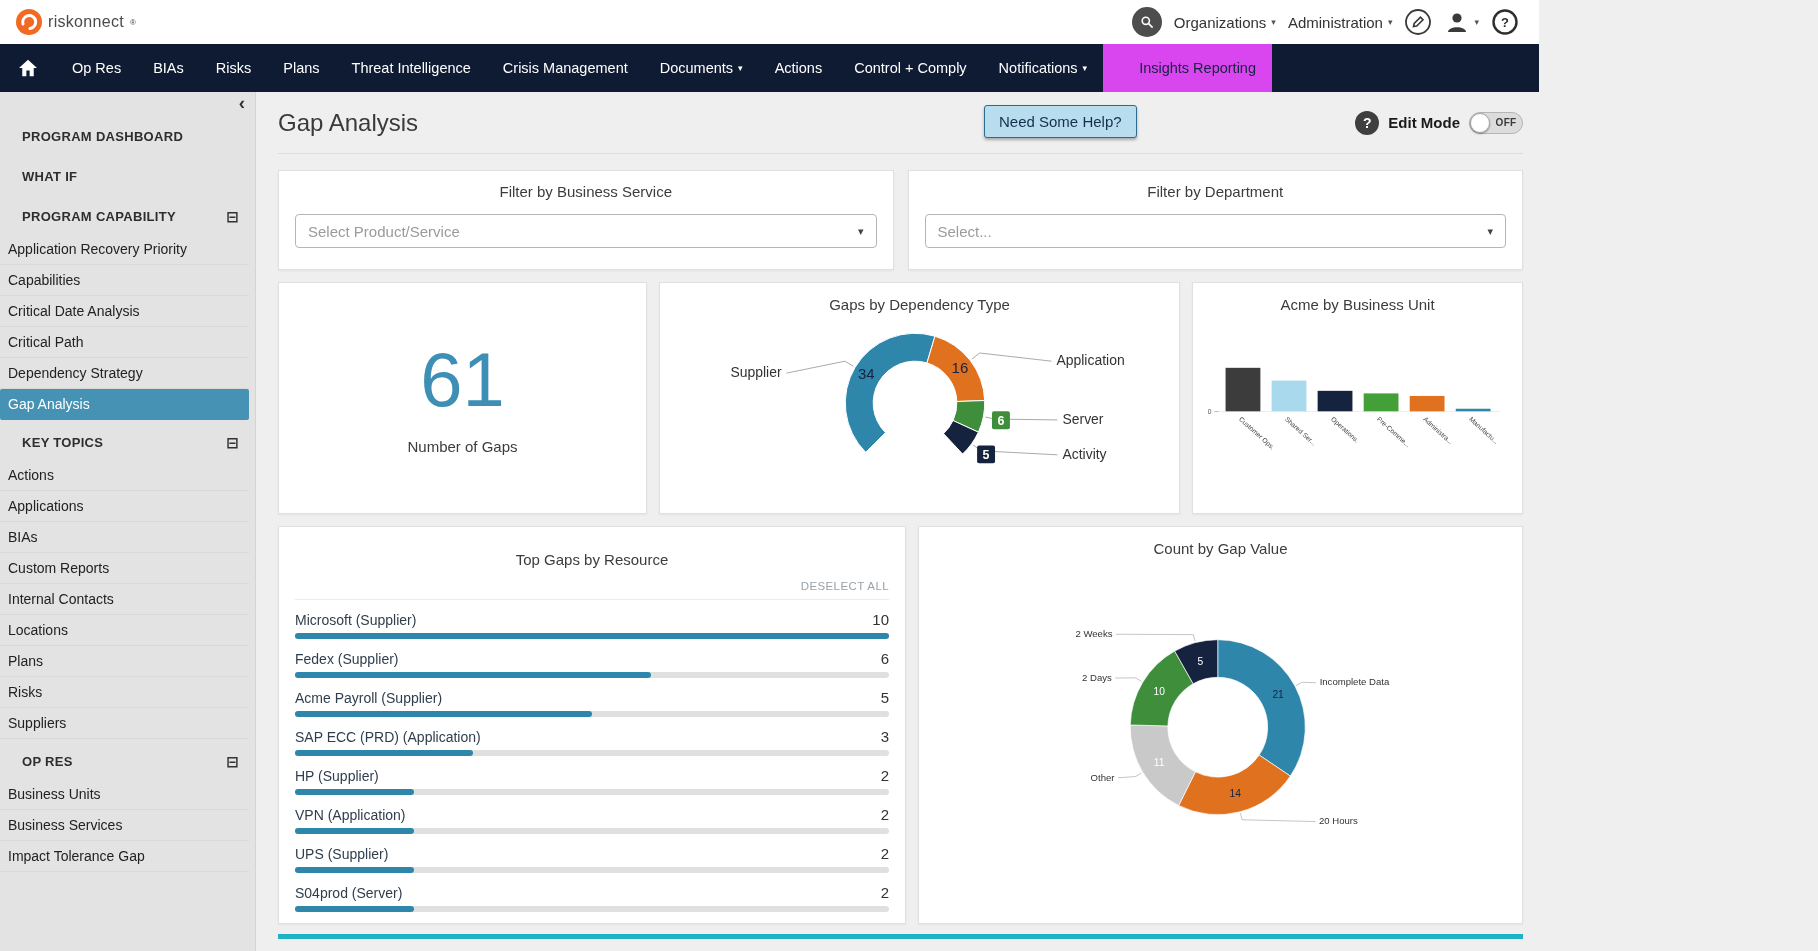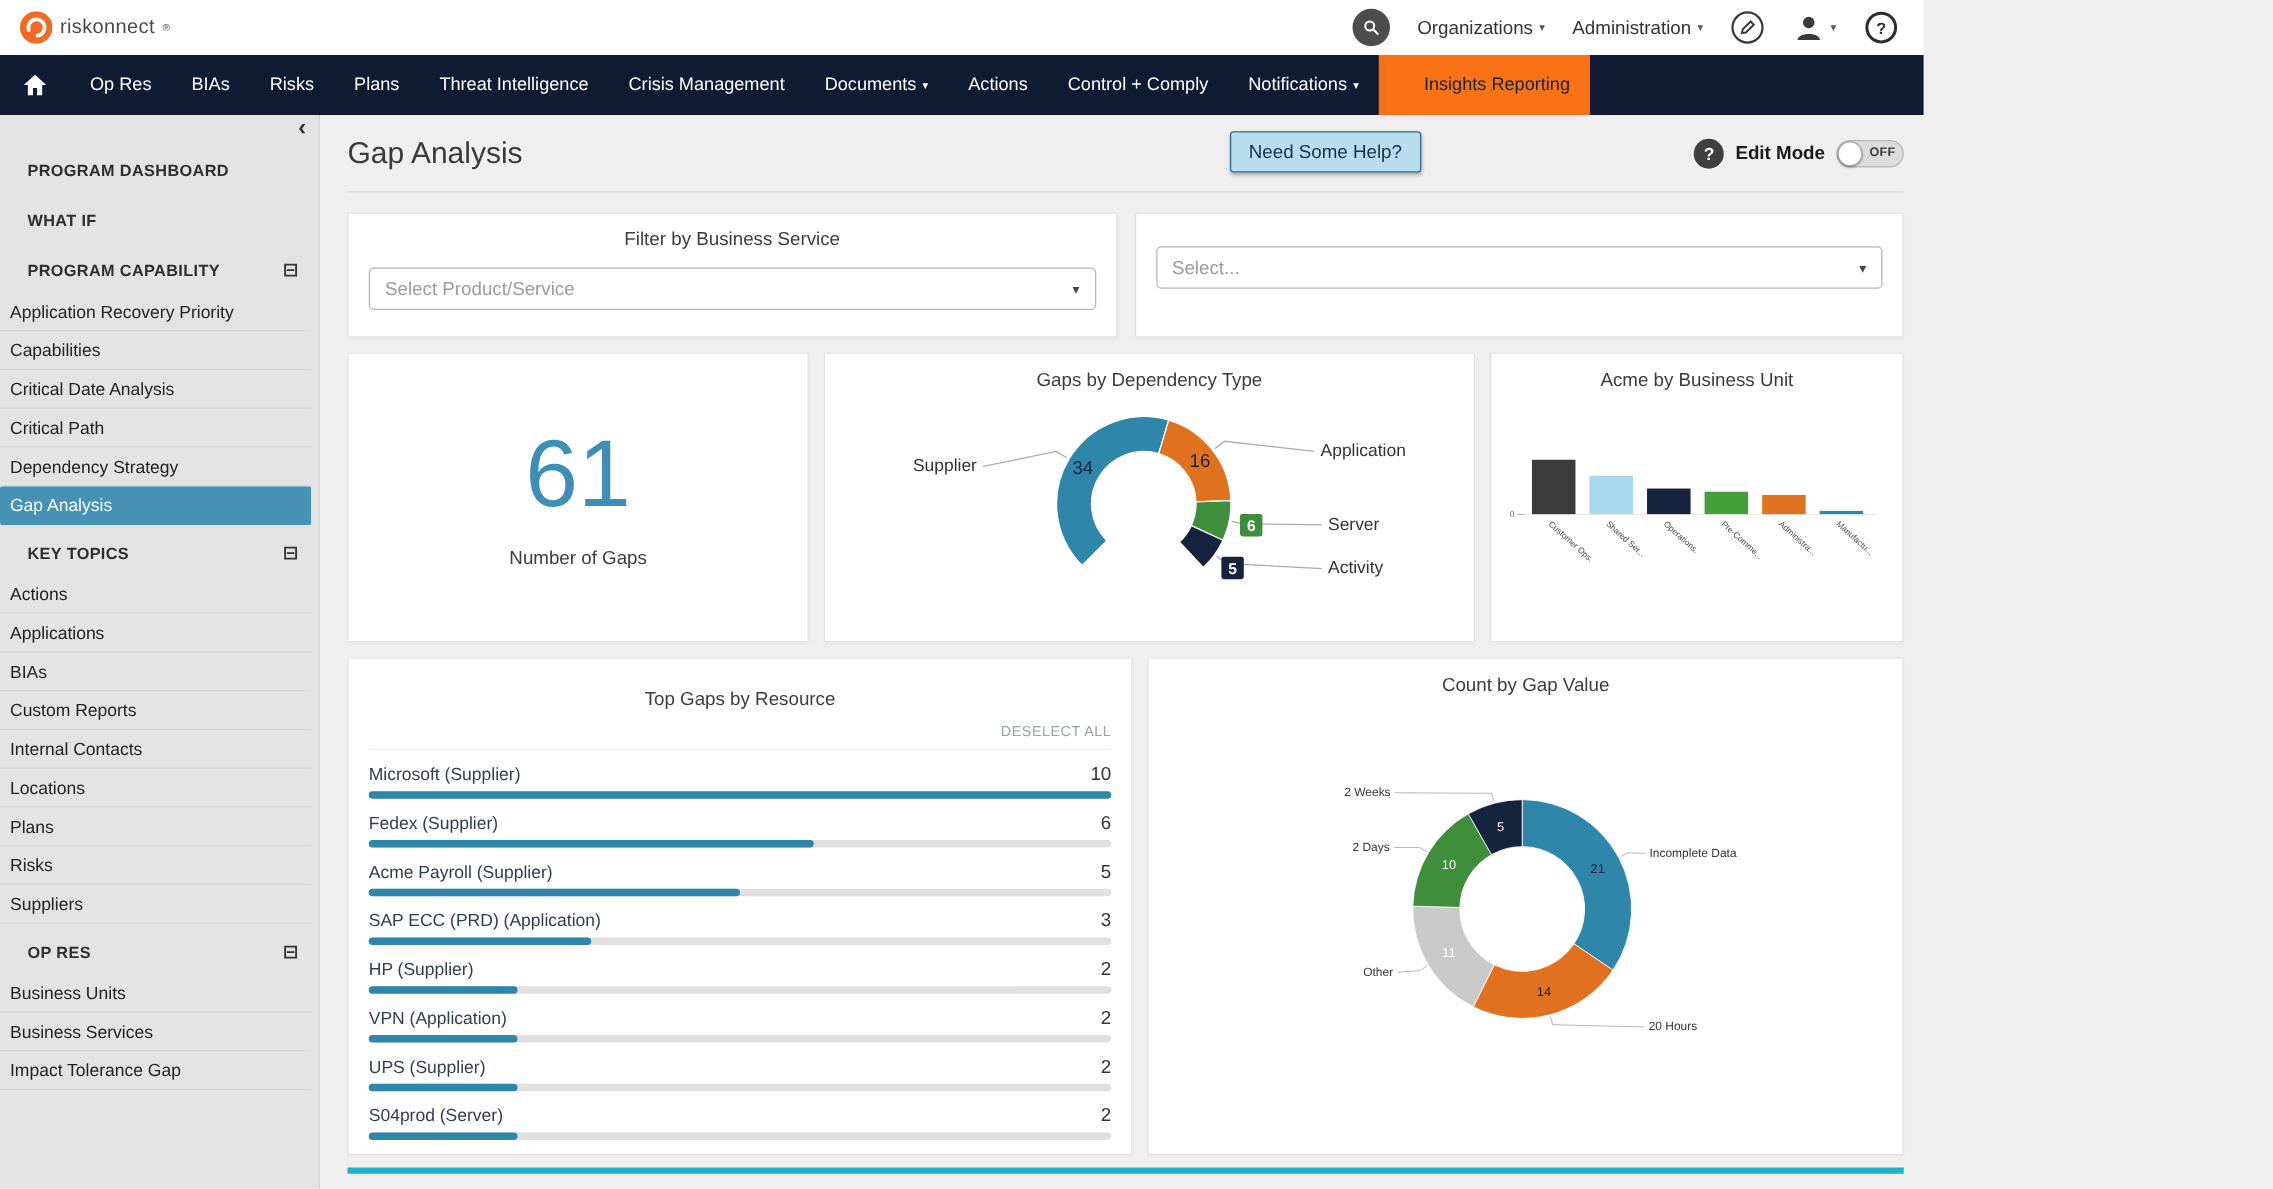--- a/index.html
+++ b/index.html
@@ -5,33 +5,33 @@
   *{box-sizing:border-box;margin:0;padding:0;}
   html,body{width:1818px;height:951px;}
   body{font-family:"Liberation Sans","DejaVu Sans",sans-serif;background:#efefef;overflow:hidden;}
   .page{width:1539px;height:951px;display:flex;flex-direction:column;overflow:hidden;background:#efefef;}
 
   
   .topbar{height:44px;flex:0 0 44px;background:#fff;display:flex;align-items:center;justify-content:space-between;padding:0 20px 0 16px;}
   .brand{display:flex;align-items:center;gap:6px;cursor:pointer;}
   .brand-text{font-size:16px;color:#4a4a4a;letter-spacing:.3px;}
   .brand-reg{font-size:8px;color:#4a4a4a;vertical-align:super;}
-  .topbar-right{display:flex;align-items:center;gap:22px;}
+  .topbar-right{display:flex;align-items:center;gap:12px;}
   .search-btn{width:30px;height:30px;border-radius:50%;background:#4d4d4d;display:flex;align-items:center;justify-content:center;cursor:pointer;}
   .topbar-link{font-size:15px;color:#333;display:flex;align-items:center;gap:5px;cursor:pointer;}
   .caret{font-size:9px;color:#555;}
   .icon-btn{display:flex;align-items:center;gap:4px;cursor:pointer;}
 
   
   .mainnav{height:48px;flex:0 0 48px;background:#0f1b33;display:flex;align-items:stretch;}
   .nav-home{width:56px;display:flex;align-items:center;justify-content:center;cursor:pointer;}
   .nav-items{display:flex;align-items:stretch;}
   .nav-item{display:flex;align-items:center;gap:5px;padding:0 16px;color:#fff;font-size:14.5px;cursor:pointer;white-space:nowrap;}
   .nav-item .caret{color:#fff;}
-  .nav-item.active{background:#f97316;color:#15233f;padding-left:36px;}
+  .nav-item.active{background:#d946ef;color:#15233f;padding-left:36px;}
 
   
   .bodywrap{flex:1;display:flex;min-height:0;}
   .sidebar{width:256px;flex:0 0 256px;background:#e3e3e3;border-right:1px solid #d4d4d4;position:relative;padding-top:22px;overflow:hidden;}
   .collapse{position:absolute;top:0;right:10px;font-size:19px;font-weight:bold;color:#333;cursor:pointer;line-height:22px;}
   .sb-header{display:flex;align-items:center;justify-content:space-between;padding:10px 16px 10px 22px;margin-top:5px;font-size:13px;font-weight:bold;color:#2e2e2e;letter-spacing:.3px;cursor:pointer;}
   .sb-box{font-size:15px;color:#333;line-height:12px;}
   .sb-item{margin-right:6px;padding:7px 8px;font-size:14px;color:#222;cursor:pointer;border-bottom:1px solid #d8d8d8;white-space:nowrap;overflow:hidden;}
   .sb-item.active{background:#4592b4;color:#fff;border-bottom-color:transparent;border-radius:2px;}
 
@@ -237,20 +237,21 @@
 
       <div class="filters-row">
         <div class="card filter-card">
           <div class="card-title">Filter by Business Service</div>
           <div class="select">
             <span class="placeholder">Select Product/Service</span>
             <span class="caret">▾</span>
           </div>
         </div>
         <div class="card filter-card">
+          <div class="card-title">Filter by Department</div>
           <div class="select">
             <span class="placeholder">Select...</span>
             <span class="caret">▾</span>
           </div>
         </div>
       </div>
 
       <div class="row2">
         <div class="card kpi-card">
           <div class="kpi-value">61</div>

